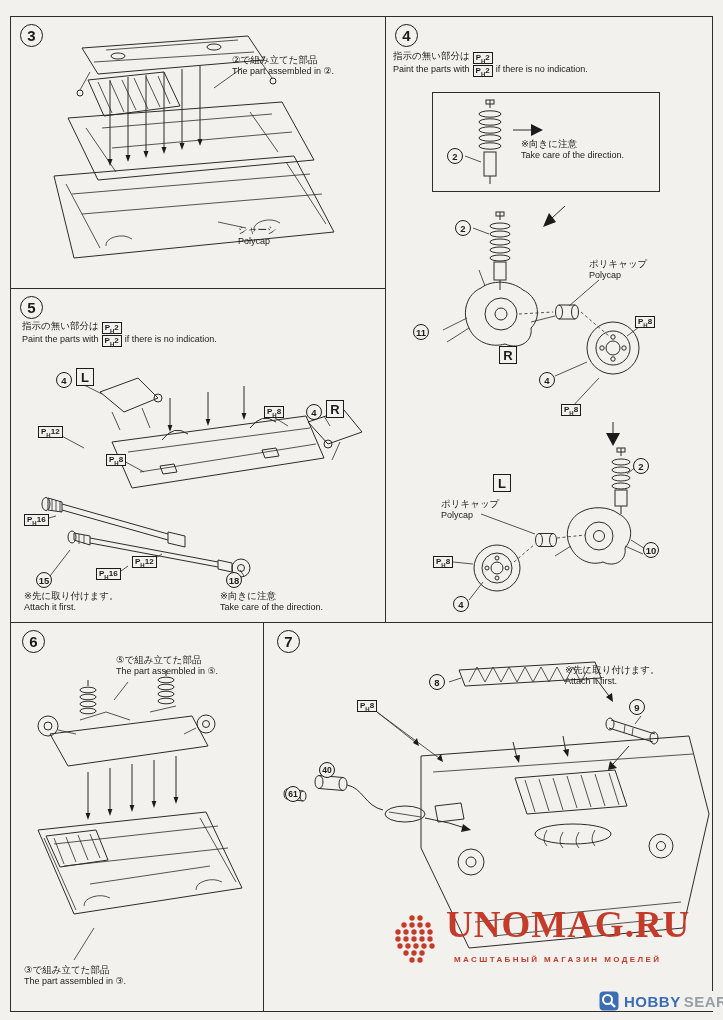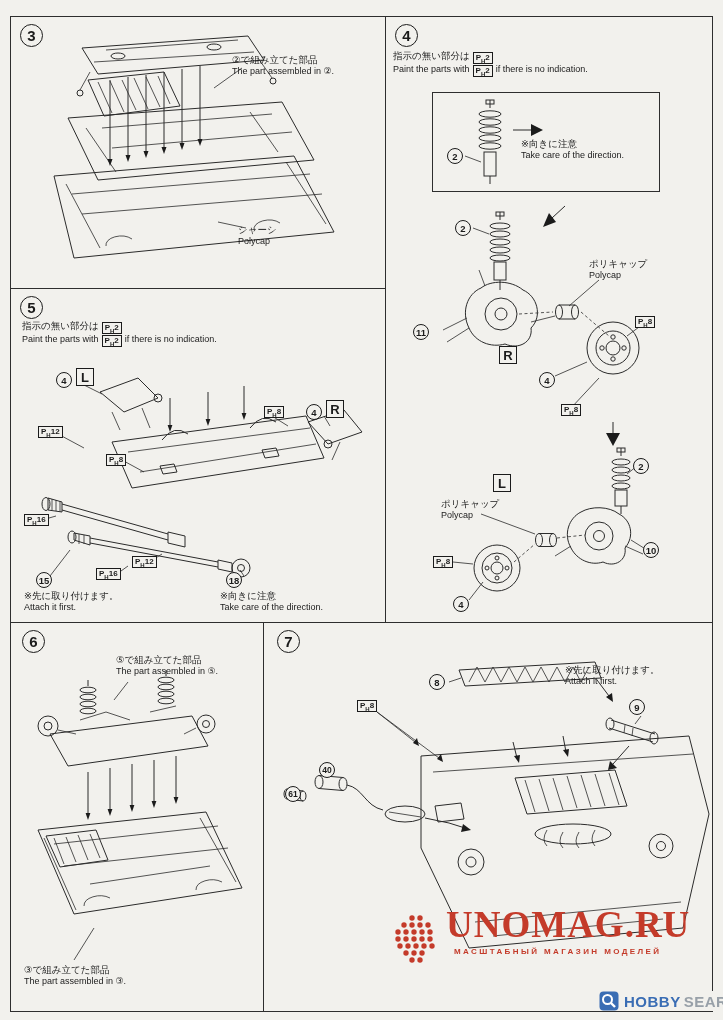--- a/index.html
+++ b/index.html
@@ -25,21 +25,21 @@
           padding:0 2px; line-height:10px; height:12px; background:#f2f1ed; white-space:nowrap; }
   .chip sub { font-size:6px; }
   .chip.inline { position:static; margin:0 3px; vertical-align:-1px; }
   .note { position:absolute; z-index:2; line-height:1.3; white-space:nowrap; }
   .note .jp { font-size:9.5px; display:block; }
   .note .en { font-size:9px; display:block; }
   .inset-box { position:absolute; z-index:1; border:1px solid #2e2e2e; background:transparent; }
   .wm { position:absolute; z-index:5; color:#c43b2a; }
   .wm-title { font-family:Liberation Serif, serif; font-weight:bold; font-size:37px; line-height:1;
               letter-spacing:1px; color:#c43b2a; margin-left:58px; }
-  .wm-sub { font-size:8px; font-weight:bold; letter-spacing:2.4px; color:#c43b2a; margin-left:66px; margin-top:4px; }
+  .wm-sub { font-size:8px; font-weight:bold; letter-spacing:2.4px; color:#c43b2a; margin-left:66px; margin-top:12px; }
   .logo { position:absolute; z-index:6; display:flex; align-items:center; background:#f2f1ed; padding:0 3px; }
   .logo-hobby { color:#3a6db4; font-weight:bold; font-size:15px; letter-spacing:0.5px; margin-left:5px; }
   .logo-search { color:#98a0a8; font-weight:bold; font-size:15px; letter-spacing:0.5px; margin-left:3px; }
 </style>
 </head>
 <body>
 
 <div class="page">
   <div class="frame"></div>
 

